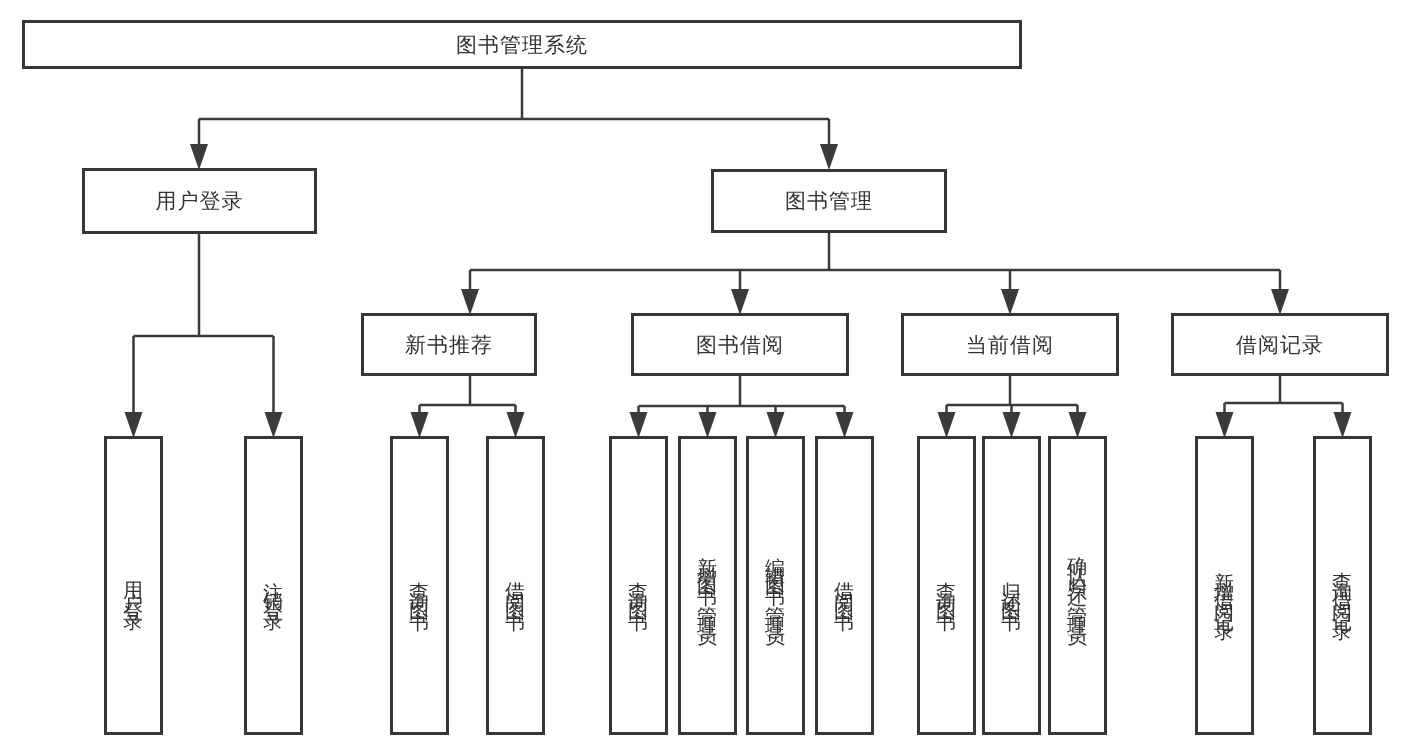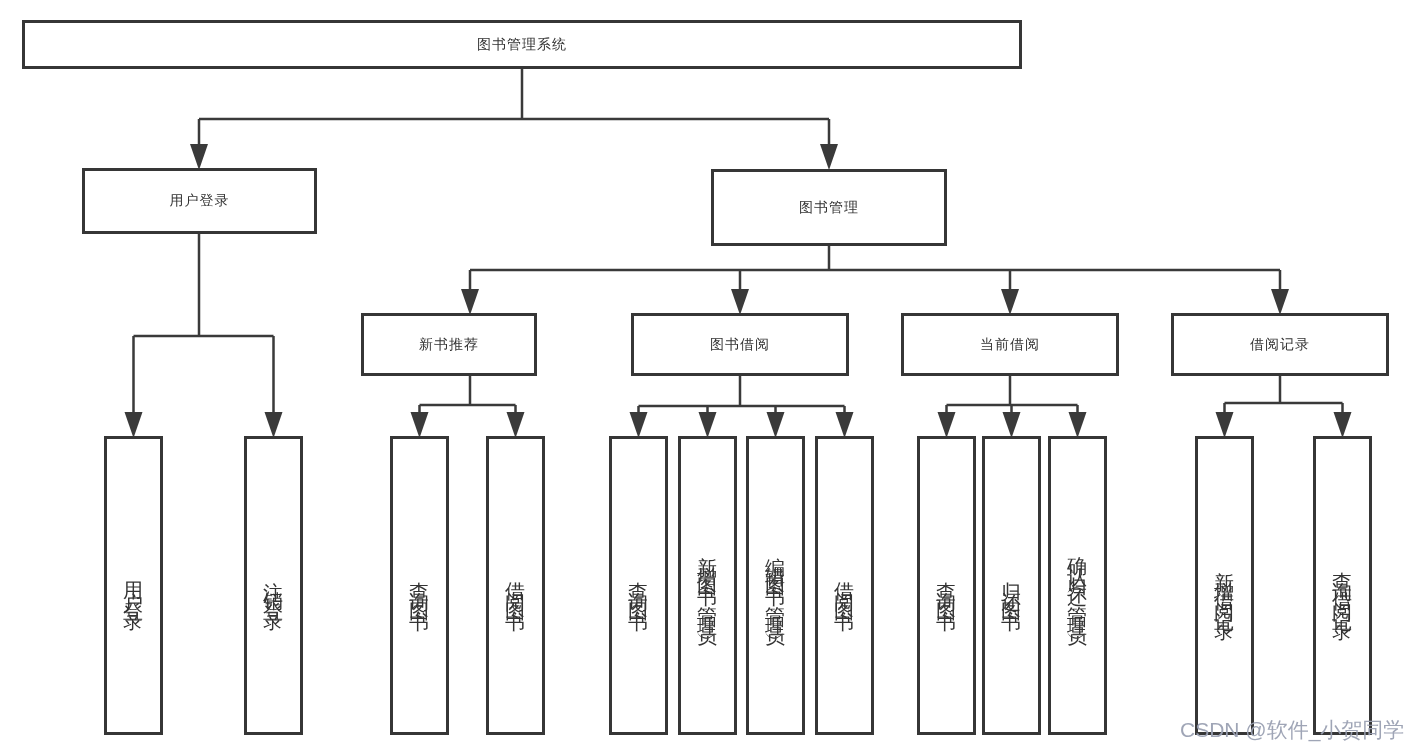--- a/index.html
+++ b/index.html
@@ -23,21 +23,21 @@
   }
   .hnode {
     position: absolute;
     box-sizing: border-box;
     border: 3px solid #363636;
     background: #ffffff;
     display: flex;
     align-items: center;
     justify-content: center;
     color: #333333;
-    font-size: 14px;
+    font-size: 21px;
     letter-spacing: 1px;
     white-space: nowrap;
   }
   .vnode {
     position: absolute;
     box-sizing: border-box;
     border: 3px solid #363636;
     background: #ffffff;
     display: flex;
     align-items: center;
@@ -96,21 +96,21 @@
       <polygon points="1333.5,412 1351.5,412 1342.5,438" fill="#3a3a3a"></polygon>
     </svg>
 
   <div class="hnode" style="left:22px; top:20px; width:1000px; height:49px;">
     <span>图书管理系统</span>
   </div>
 
   <div class="hnode" style="left:82px; top:168px; width:235px; height:66px;">
     <span>用户登录</span>
   </div>
-  <div class="hnode" style="left:711px; top:169px; width:236px; height:77px;">
+  <div class="hnode" style="left:711px; top:169px; width:236px; height:64px;">
     <span>图书管理</span>
   </div>
 
   <div class="hnode" style="left:361px; top:313px; width:176px; height:63px;">
     <span>新书推荐</span>
   </div>
   <div class="hnode" style="left:901px; top:313px; width:218px; height:63px;">
     <span>当前借阅</span>
   </div>
   <div class="hnode" style="left:631px; top:313px; width:218px; height:63px;">
@@ -157,14 +157,13 @@
     <span class="vlabel">确认归还（管理员）</span>
   </div>
 
   <div class="vnode" style="left:1195px; top:436px; width:59px; height:299px;">
     <span class="vlabel">新增借阅记录</span>
   </div>
   <div class="vnode" style="left:1313px; top:436px; width:59px; height:299px;">
     <span class="vlabel">查询借阅记录</span>
   </div>
 
-  <div id="watermark">CSDN @软件_小贺同学</div>
 </div>
 
 </body></html>

